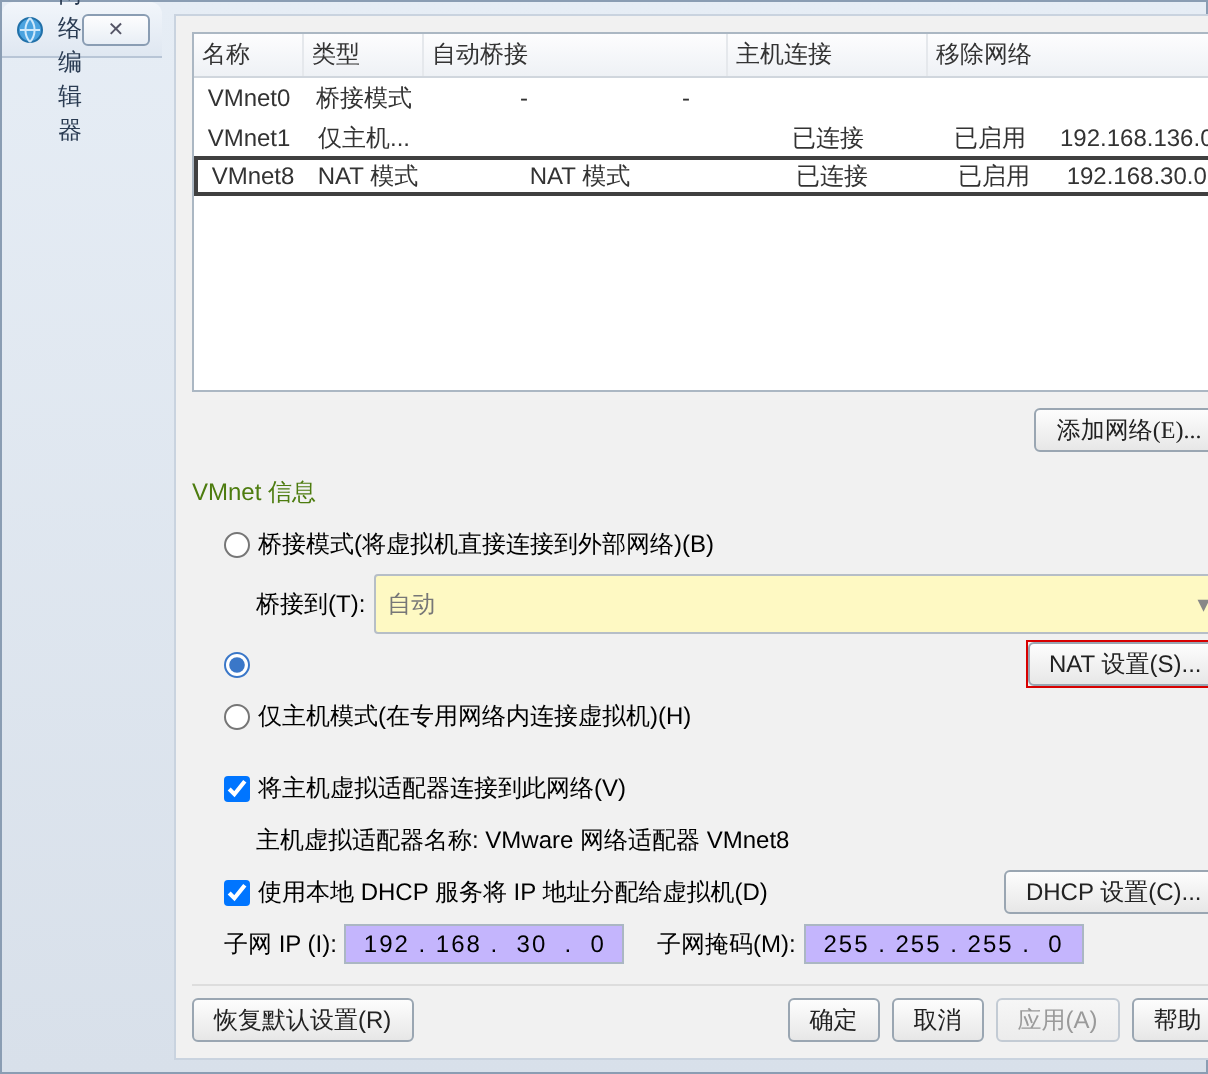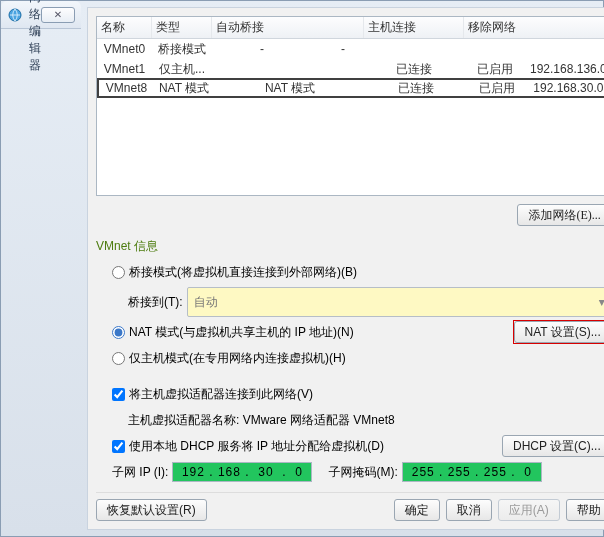--- a/index.html
+++ b/index.html
@@ -22,21 +22,21 @@
 .btn { height: 22px; padding: 0 10px; background: linear-gradient(#fdfdfd,#e7e7e7); border: 1px solid #9aa6b2; border-radius: 3px; cursor: pointer; font-family: inherit; font-size: 12px; color: #222; display: inline-flex; align-items: center; }
 .btn:disabled, .btn.disabled { color: #9a9a9a; background: linear-gradient(#f6f6f6,#ececec); border-color: #c3cbd4; cursor: default; }
 .group-title { color: #4d7c0f; margin: 2px 0 2px 0; }
 .field { display: flex; align-items: center; gap: 4px; min-height: 22px; margin: 0 0; }
 .field.in { padding-left: 16px; }
 .field.in2 { padding-left: 32px; }
 .radio, .check { width: 13px; height: 13px; }
 .radio { accent-color: #3a77c8; }
 .select { flex: 1; height: 30px; background: #fef9c3; border: 1px solid #b6bec7; color: #777; display: flex; align-items: center; padding: 0 6px; border-radius: 2px; }
 .select .arrow { margin-left: auto; color: #888; }
-.ipbox { width: 140px; height: 20px; border: 1px solid #abb7c3; background: #22c55e; text-align: center; font-family: inherit; font-size: 12px; letter-spacing: 1px; padding: 0 2px; }
+.ipbox { width: 140px; height: 20px; border: 1px solid #abb7c3; background: #c4b5fd; text-align: center; font-family: inherit; font-size: 12px; letter-spacing: 1px; padding: 0 2px; }
 .footer { display: flex; gap: 6px; padding: 6px 0 0; border-top: 1px solid #ddd; margin-top: auto; }
 .footer .spacer { flex: 1; }
 .redbox { outline: 1px solid #d80000; outline-offset: 0; }
 .inline-right { margin-left: auto; }
 label { cursor: pointer; }
 </style>
 </head>
 <body>
 
 <div class="window">
@@ -100,21 +100,20 @@
     <div class="field in2">
       <span>桥接到(T):</span>
       <div class="select">
         <span>自动</span>
         <span class="arrow">▾</span>
       </div>
     </div>
 
     <div class="field in">
       <input type="radio" class="radio" name="mode" checked="" style="">
-      <label>NAT 模式(与虚拟机共享主机的 IP 地址)(N)</label>
       <span class="inline-right redbox">
         <button class="btn">NAT 设置(S)...</button>
       </span>
     </div>
 
     <div class="field in">
       <input type="radio" class="radio" name="mode" style="">
       <label>仅主机模式(在专用网络内连接虚拟机)(H)</label>
     </div>
 

